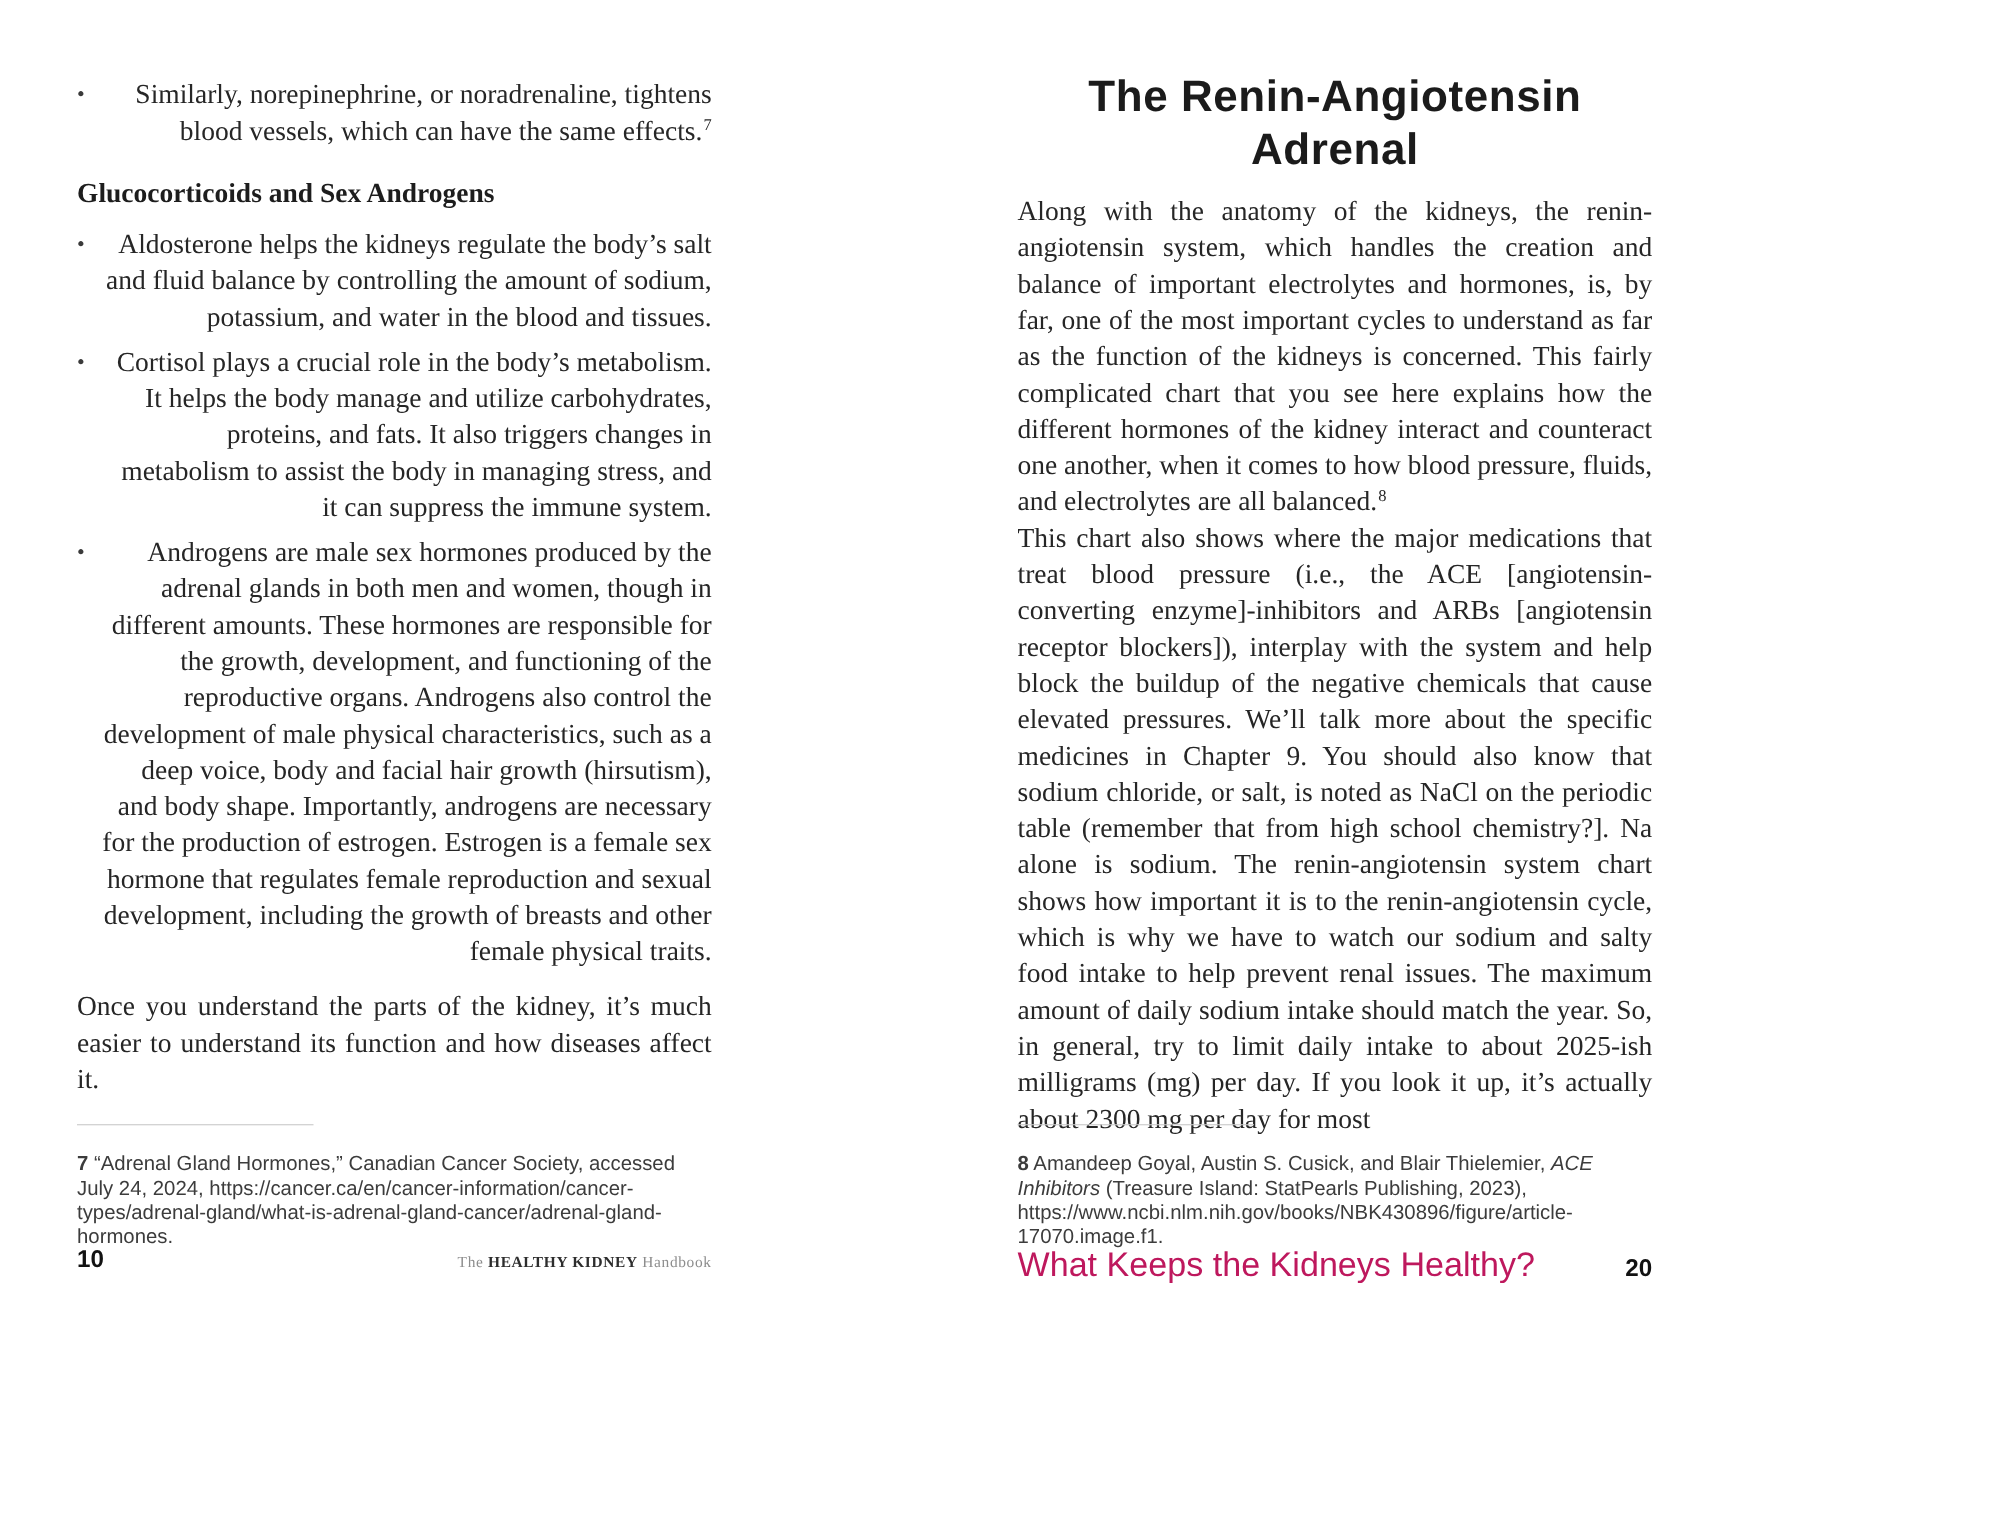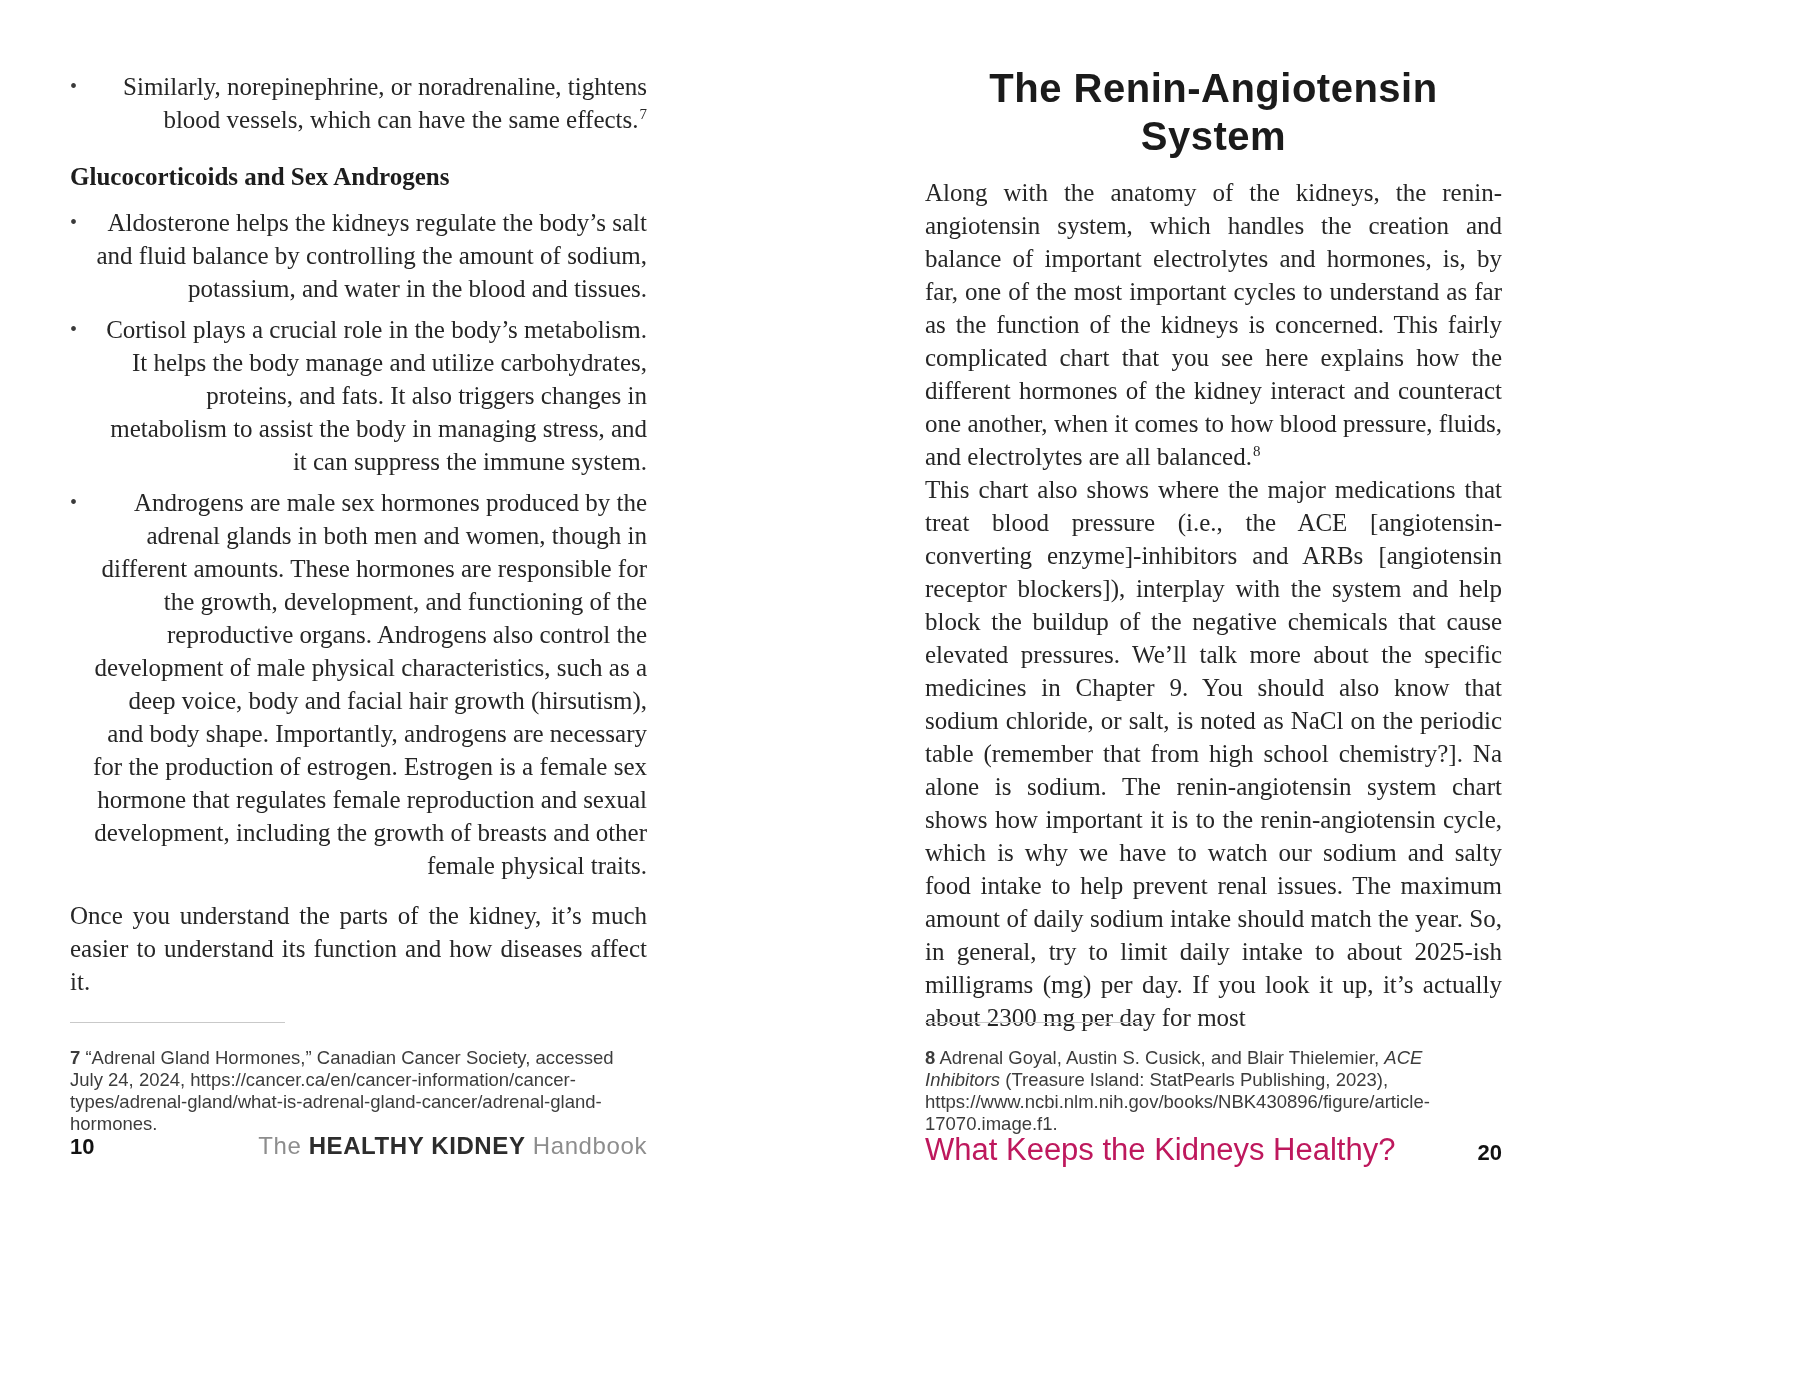--- a/index.html
+++ b/index.html
@@ -46,21 +46,21 @@
   .fn-marker { font-weight:bold; }
 
   
   .page-footer {
     position:absolute; top:1132px; display:flex; justify-content:space-between; align-items:baseline;
     font-family:"Liberation Sans", sans-serif;
   }
   .page-left  .page-footer { left:70px; width:577px; }
   .page-right .page-footer { left:21px; width:577px; }
   .page-num { font-weight:bold; font-size:22px; color:#121212; }
-  .book-title { font-size:24px; color:#8d8d8d; letter-spacing:0.6px; }
+  .book-title { font-size:14px; color:#8d8d8d; letter-spacing:0.6px;font-family:Liberation Serif, serif; }
   .book-title .strong { color:#2d2d2d; font-weight:bold; }
   .chapter-footer-title { font-size:31px; color:#be185d; }
 </style>
 </head>
 <body>
 
 <div class="spread">
 
   <section class="page page-left">
     <div class="content">
@@ -99,30 +99,30 @@
 
     <footer class="page-footer">
       <span class="page-num">10</span>
       <span class="book-title"><span class="muted">The </span><span class="strong">HEALTHY KIDNEY</span><span class="muted"> Handbook</span></span>
     </footer>
   </section>
 
   <section class="page page-right">
     <div class="content">
 
-      <h1 class="chapter-title">The Renin-Angiotensin System</h1>
+      <h1 class="chapter-title">The Renin-Angiotensin Adrenal</h1>
 
       <p class="para"><span>Along with the anatomy of the kidneys, the renin-angiotensin system, which handles the creation and balance of important electrolytes and hormones, is, by far, one of the most important cycles to understand as far as the function of the kidneys is concerned. This fairly complicated chart that you see here explains how the different hormones of the kidney interact and counteract one another, when it comes to how blood pressure, fluids, and electrolytes are all balanced.</span><sup class="fn-ref">8</sup></p>
 
       <p class="para">This chart also shows where the major medications that treat blood pressure (i.e., the ACE [angiotensin-converting enzyme]-inhibitors and ARBs [angiotensin receptor blockers]), interplay with the system and help block the buildup of the negative chemicals that cause elevated pressures. We’ll talk more about the specific medicines in Chapter 9. You should also know that sodium chloride, or salt, is noted as NaCl on the periodic table (remember that from high school chemistry?]. Na alone is sodium. The renin-angiotensin system chart shows how important it is to the renin-angiotensin cycle, which is why we have to watch our sodium and salty food intake to help prevent renal issues. The maximum amount of daily sodium intake should match the year. So, in general, try to limit daily intake to about 2025-ish milligrams (mg) per day. If you look it up, it’s actually about 2300 mg per day for most</p>
     </div>
 
     <div class="footnote">
       <hr class="footnote-rule">
-      <p class="fn-text"><span class="fn-marker">8</span> <span>Adrenal Goyal, Austin S. Cusick, and Blair Thielemier, </span><i>ACE Inhibitors</i><span> (Treasure Island: StatPearls Publishing, 2023), https://www.ncbi.nlm.nih.gov/books/NBK430896/figure/article-17070.image.f1.</span></p>
+      <p class="fn-text"><span class="fn-marker">8</span> <span>Amandeep Goyal, Austin S. Cusick, and Blair Thielemier, </span><i>ACE Inhibitors</i><span> (Treasure Island: StatPearls Publishing, 2023), https://www.ncbi.nlm.nih.gov/books/NBK430896/figure/article-17070.image.f1.</span></p>
     </div>
 
     <footer class="page-footer">
       <span class="chapter-footer-title">What Keeps the Kidneys Healthy?</span>
       <span class="page-num">20</span>
     </footer>
   </section>
 
 </div>
 

